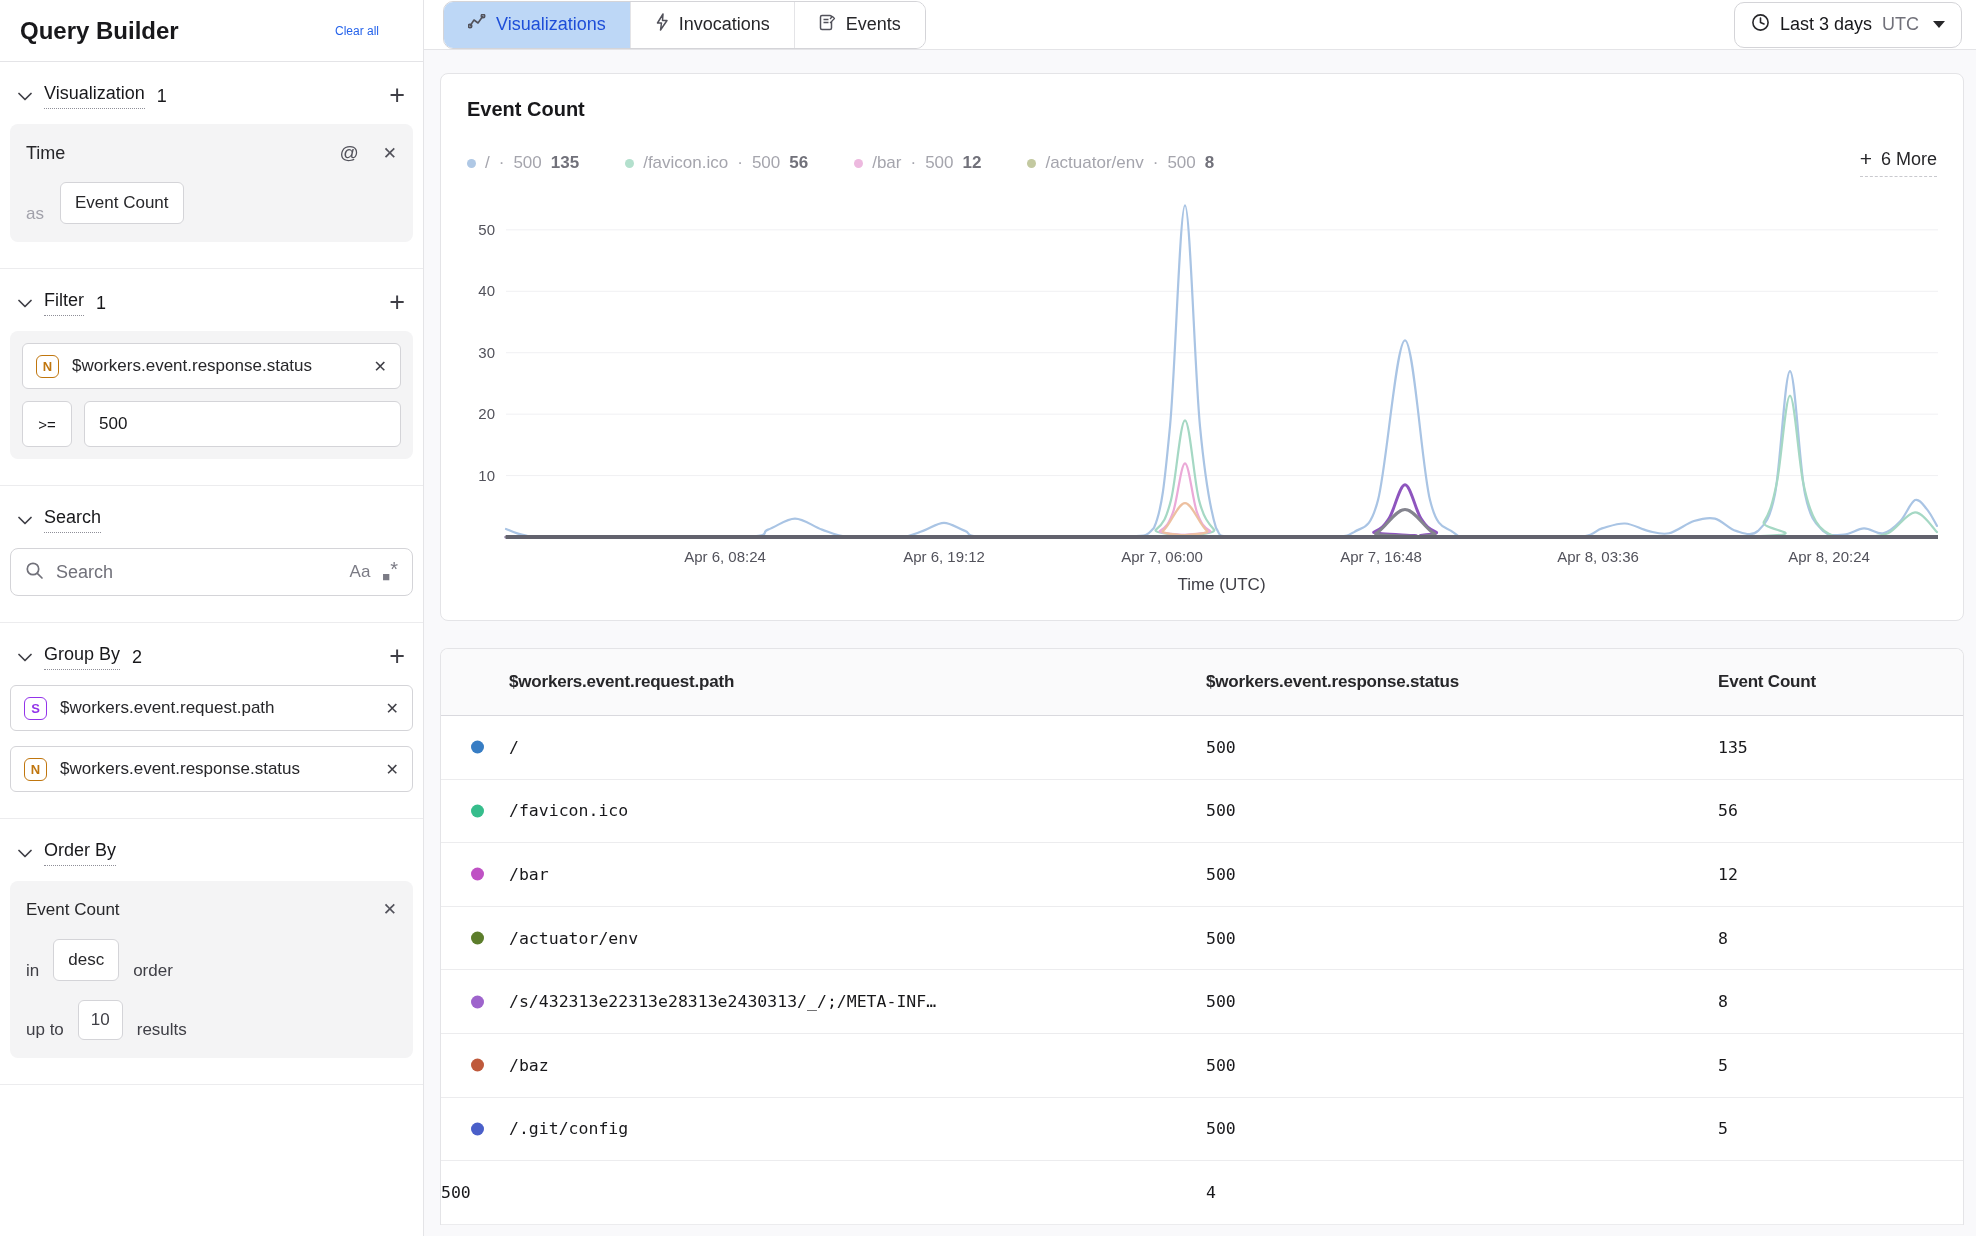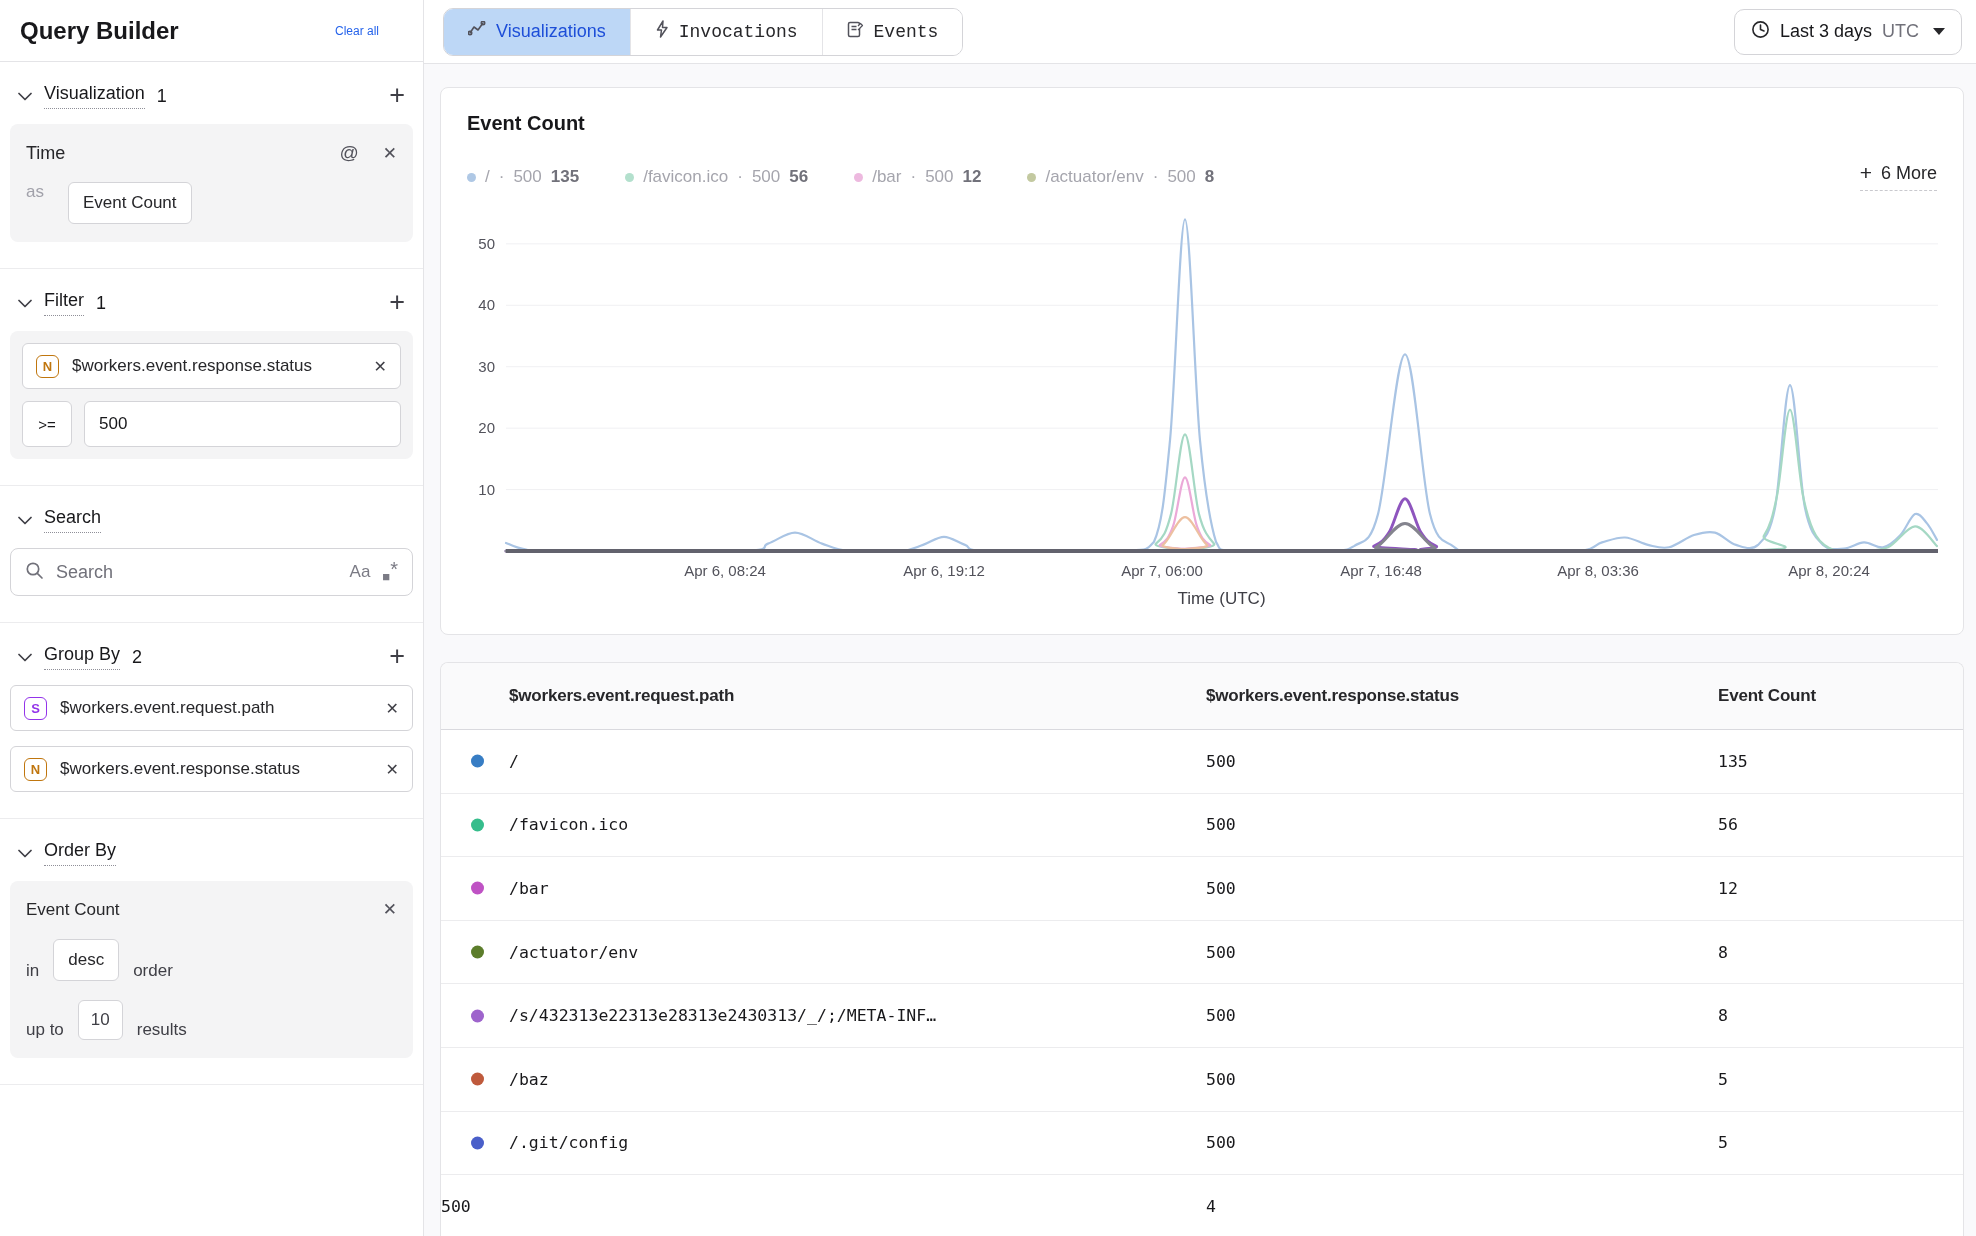--- a/index.html
+++ b/index.html
@@ -17,21 +17,21 @@
   .sec-head { display:flex; align-items:center; height:40px; gap:12px; padding:0 8px; }
   .chev { display:flex; align-items:center; cursor:pointer; }
   .sec-label { font-size:18px; color:#18181B; border-bottom:1.5px dotted #8F8F98; padding-bottom:4px; }
   .sec-count { font-size:18px; color:#18181B; }
   .plus { margin-left:auto; font-size:27px; font-weight:300; color:#3F3F46; line-height:0.8; cursor:pointer; }
 
   .gray-card { background:#F4F4F5; border-radius:8px; padding:18px 16px; margin-top:8px; }
   .card-row { display:flex; align-items:center; font-size:18px; color:#27272A; }
   .icon-at { margin-left:auto; font-size:19px; color:#52525B; cursor:pointer; }
   .icon-x  { font-size:17px; color:#52525B; margin-left:24px; cursor:pointer; }
-  .as-row { display:flex; align-items:flex-start; gap:24px; margin-top:18px; font-size:17px; }
+  .as-row { display:flex; align-items:flex-end; gap:16px; margin-top:18px; font-size:17px; }
   .muted { color:#A1A1AA; }
   .white-box { background:#fff; border:1px solid #D4D4D8; border-radius:6px; padding:10px 14px; font-size:17px; color:#27272A; }
 
   .gray-card.tight { padding:12px; display:flex; flex-direction:column; gap:12px; }
   .field-row { background:#fff; border:1px solid #D4D4D8; border-radius:6px; height:46px;
                display:flex; align-items:center; gap:13px; padding:0 13px; font-size:17px; color:#27272A; }
   .type-badge { width:23px; height:23px; border:1.7px solid; border-radius:6px; display:flex;
                 align-items:center; justify-content:center; font-size:13px; font-weight:700; flex:none; }
   .type-n { color:#C0760E; border-color:#C0760E; }
   .type-s { color:#9333EA; border-color:#9333EA; }
@@ -51,25 +51,25 @@
 
   .group-rows { display:flex; flex-direction:column; gap:15px; margin-top:8px; }
 
   .order-head { display:flex; align-items:center; justify-content:space-between; font-size:17px; color:#27272A; }
   .order-line { display:flex; align-items:flex-end; gap:14px; margin-top:19px; font-size:17px; color:#3F3F46; }
   .num-box { background:#fff; border:1px solid #D4D4D8; border-radius:6px; padding:9px 12px; font-size:17px;
              min-width:44px; text-align:center; }
 
   
   .main { flex:1; display:flex; flex-direction:column; min-width:0; }
-  .topbar { height:64px; background:#fff; border-bottom:1px solid #E4E4E7; display:flex;
+  .topbar { height:50px; background:#fff; border-bottom:1px solid #E4E4E7; display:flex;
             align-items:center; justify-content:space-between; padding:0 14px 0 19px; flex:none; }
   .tabgroup { display:flex; border:1px solid #D4D4D8; border-radius:10px; background:#fff; overflow:hidden; height:48px; }
   .tab { display:flex; align-items:center; gap:10px; padding:0 24px; font-size:18px; color:#27272A; cursor:pointer; background:#fff; }
-  .tab + .tab { border-left:1px solid #E4E4E7;font-family:Liberation Mono, monospace; }
+  .tab + .tab { border-left:1px solid #E4E4E7; }
   .tab.active { background:#BDD7F6; color:#1D4ED8; }
   .tab svg { flex:none; }
   .timebtn { display:flex; align-items:center; gap:10px; border:1px solid #D4D4D8; border-radius:10px;
              background:#fff; height:46px; padding:0 16px; font-size:18px; cursor:pointer; }
   .tz { color:#71717A; }
   .caret { width:0; height:0; border-left:6px solid transparent; border-right:6px solid transparent;
            border-top:7px solid #27272A; margin-left:4px; }
 
   .content { padding:23px 12px 0 16px; flex:1; overflow:hidden; }
   .chart-card { background:#fff; border:1px solid #E4E4E7; border-radius:8px; height:548px; padding:24px 26px; }

